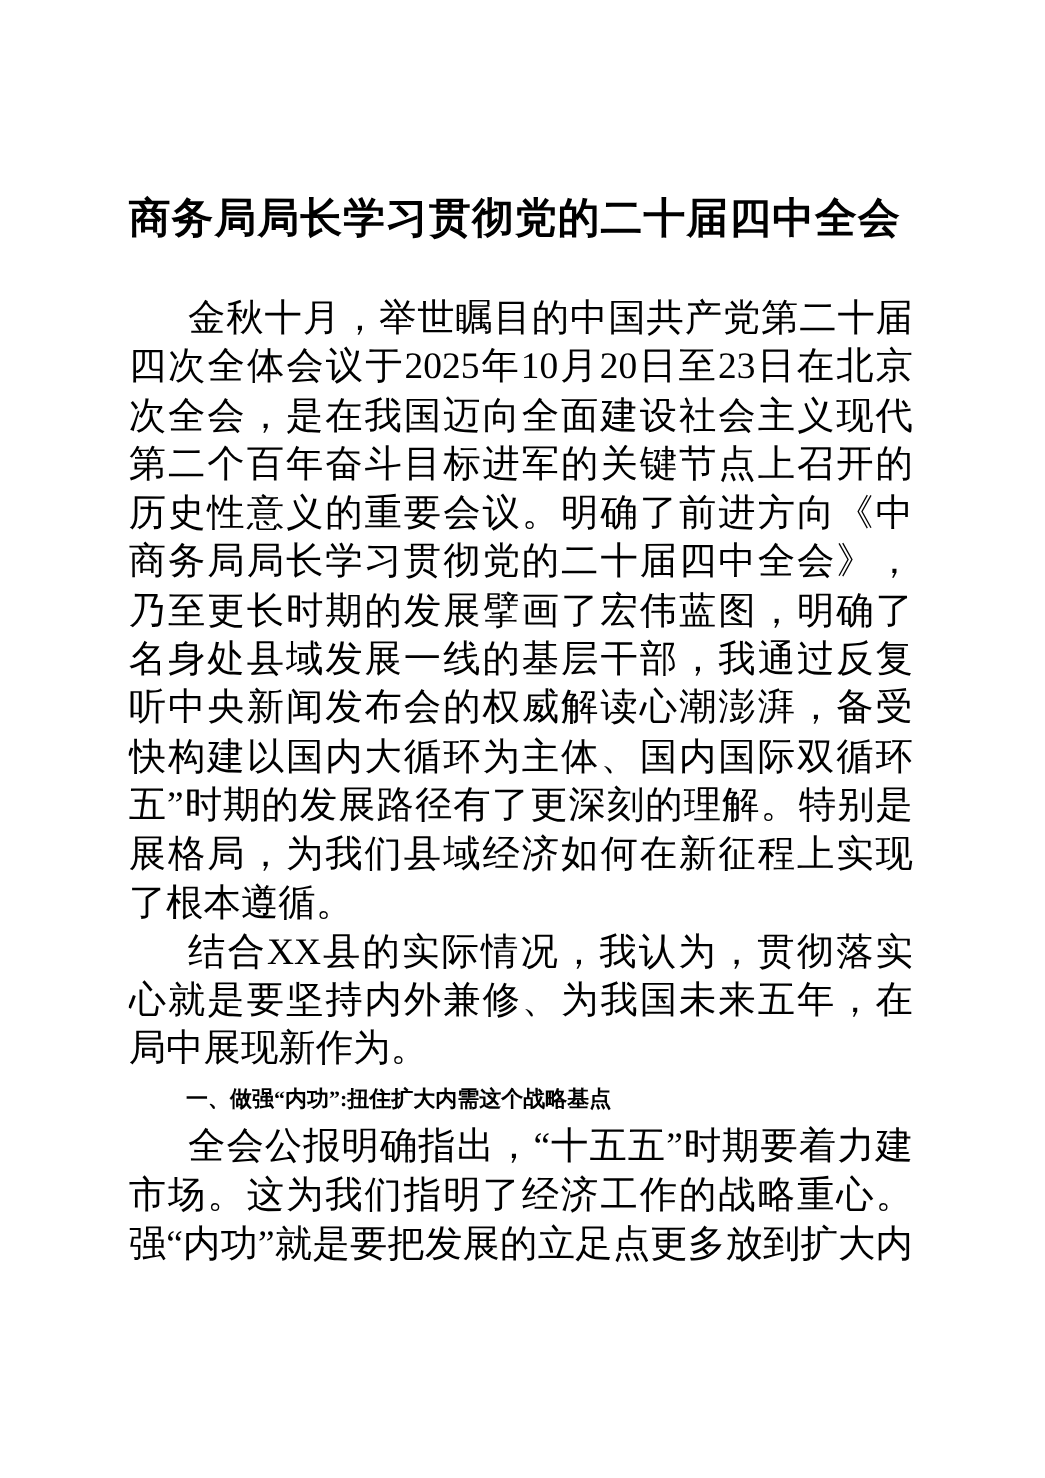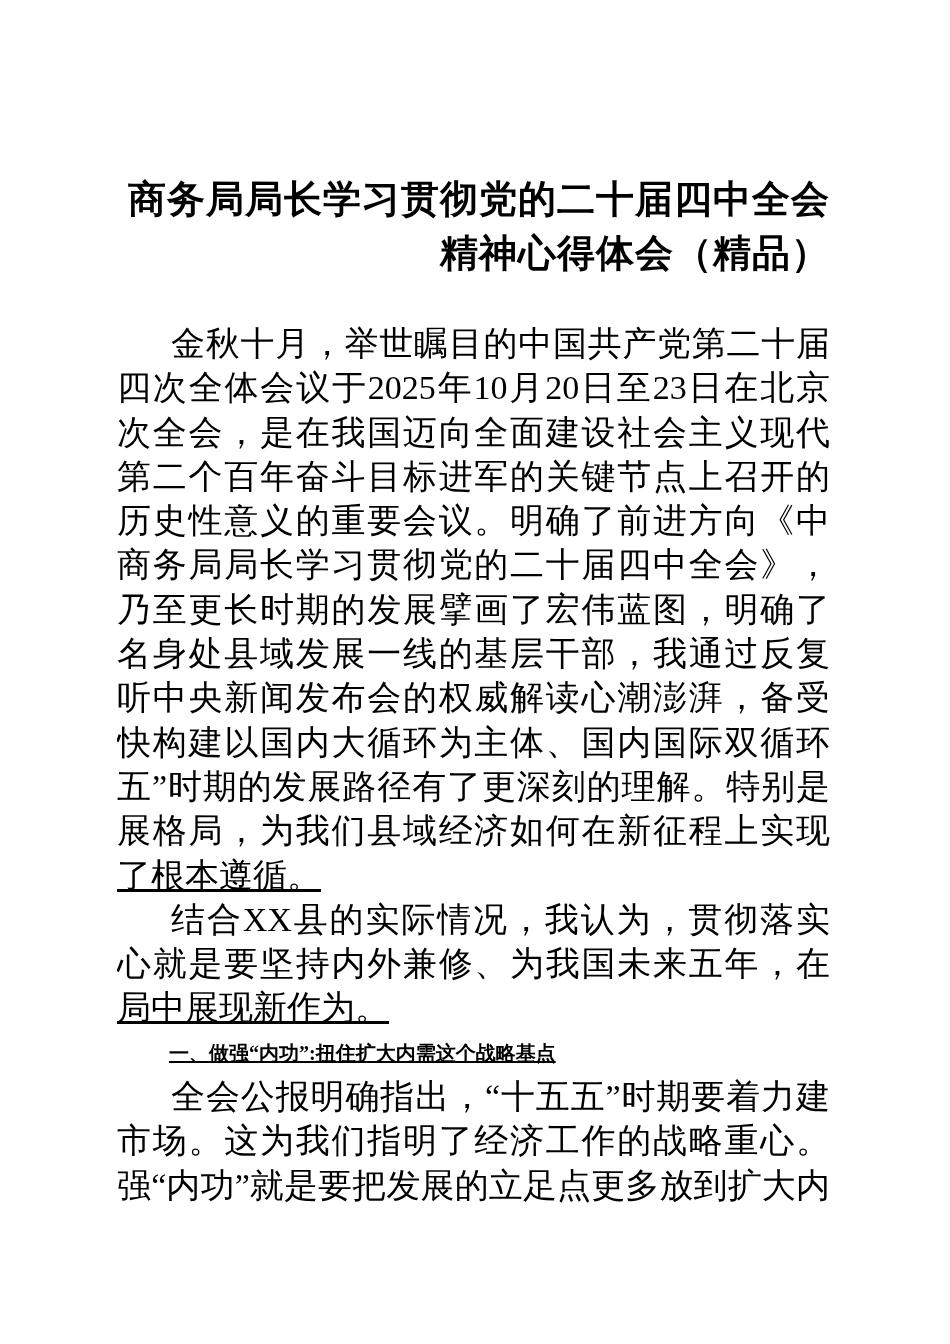--- a/index.html
+++ b/index.html
@@ -19,56 +19,54 @@
   .content {
     position: absolute;
     left: 117px;
     top: 172px;
     width: 713px;
   }
   .doc-title {
     font-size: 38px;
     line-height: 54px;
     font-weight: bold;
-    text-align: right;
+    text-align: left;
     letter-spacing: 1px;
   }
   .doc-body {
     margin-top: 42px;
   }
   .tline {
     font-size: 34px;
     line-height: 44.3px;
     height: 44.3px;
     overflow: hidden;
     text-align: justify;
     text-align-last: justify;
     text-justify: inter-character;
   }
   .tline.pend {
     text-align-last: left;
-    text-decoration: underline;
   }
   .tline.indent {
     text-indent: 54px;
   }
   .tline.heading {
     font-weight: bold;
     font-size: 20px;
     text-indent: 52px;
   }
 </style>
 </head>
 <body>
 
 <div class="page">
   <div class="content">
     <div class="doc-title">
       <div>商务局局长学习贯彻党的二十届四中全会</div>
-      <div>精神心得体会（精品）</div>
     </div>
     <div class="doc-body">
         <div class="tline indent">金秋十月，举世瞩目的中国共产党第二十届中央委员会第</div>
         <div class="tline">四次全体会议于2025年10月20日至23日在北京胜利举行。这</div>
         <div class="tline">次全会，是在我国迈向全面建设社会主义现代化国家新征程、向</div>
         <div class="tline">第二个百年奋斗目标进军的关键节点上召开的一次具有全局性、</div>
         <div class="tline">历史性意义的重要会议。明确了前进方向《中共中央关于制定国</div>
         <div class="tline">商务局局长学习贯彻党的二十届四中全会》，为我国未来五年</div>
         <div class="tline">乃至更长时期的发展擘画了宏伟蓝图，明确了前进方向。作为一</div>
         <div class="tline">名身处县域发展一线的基层干部，我通过反复研读全会公报聆</div>

